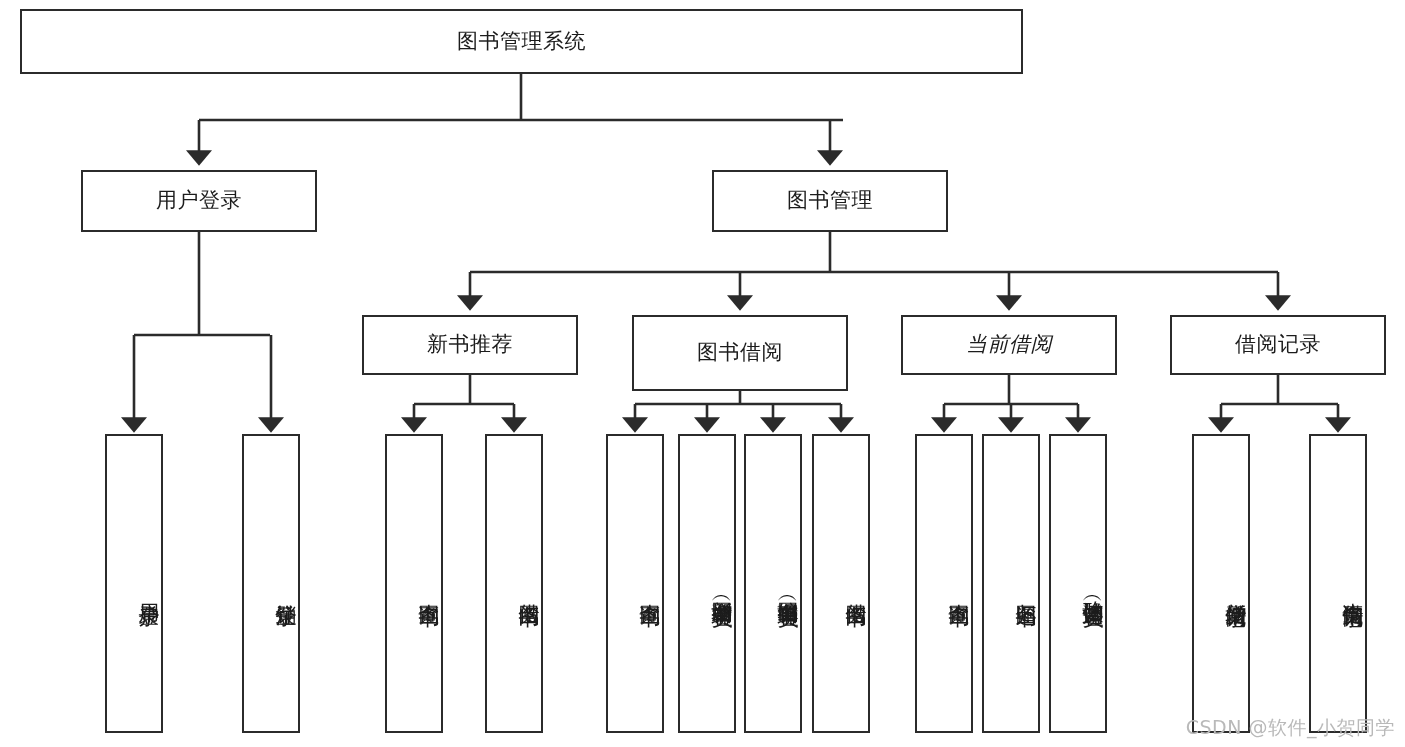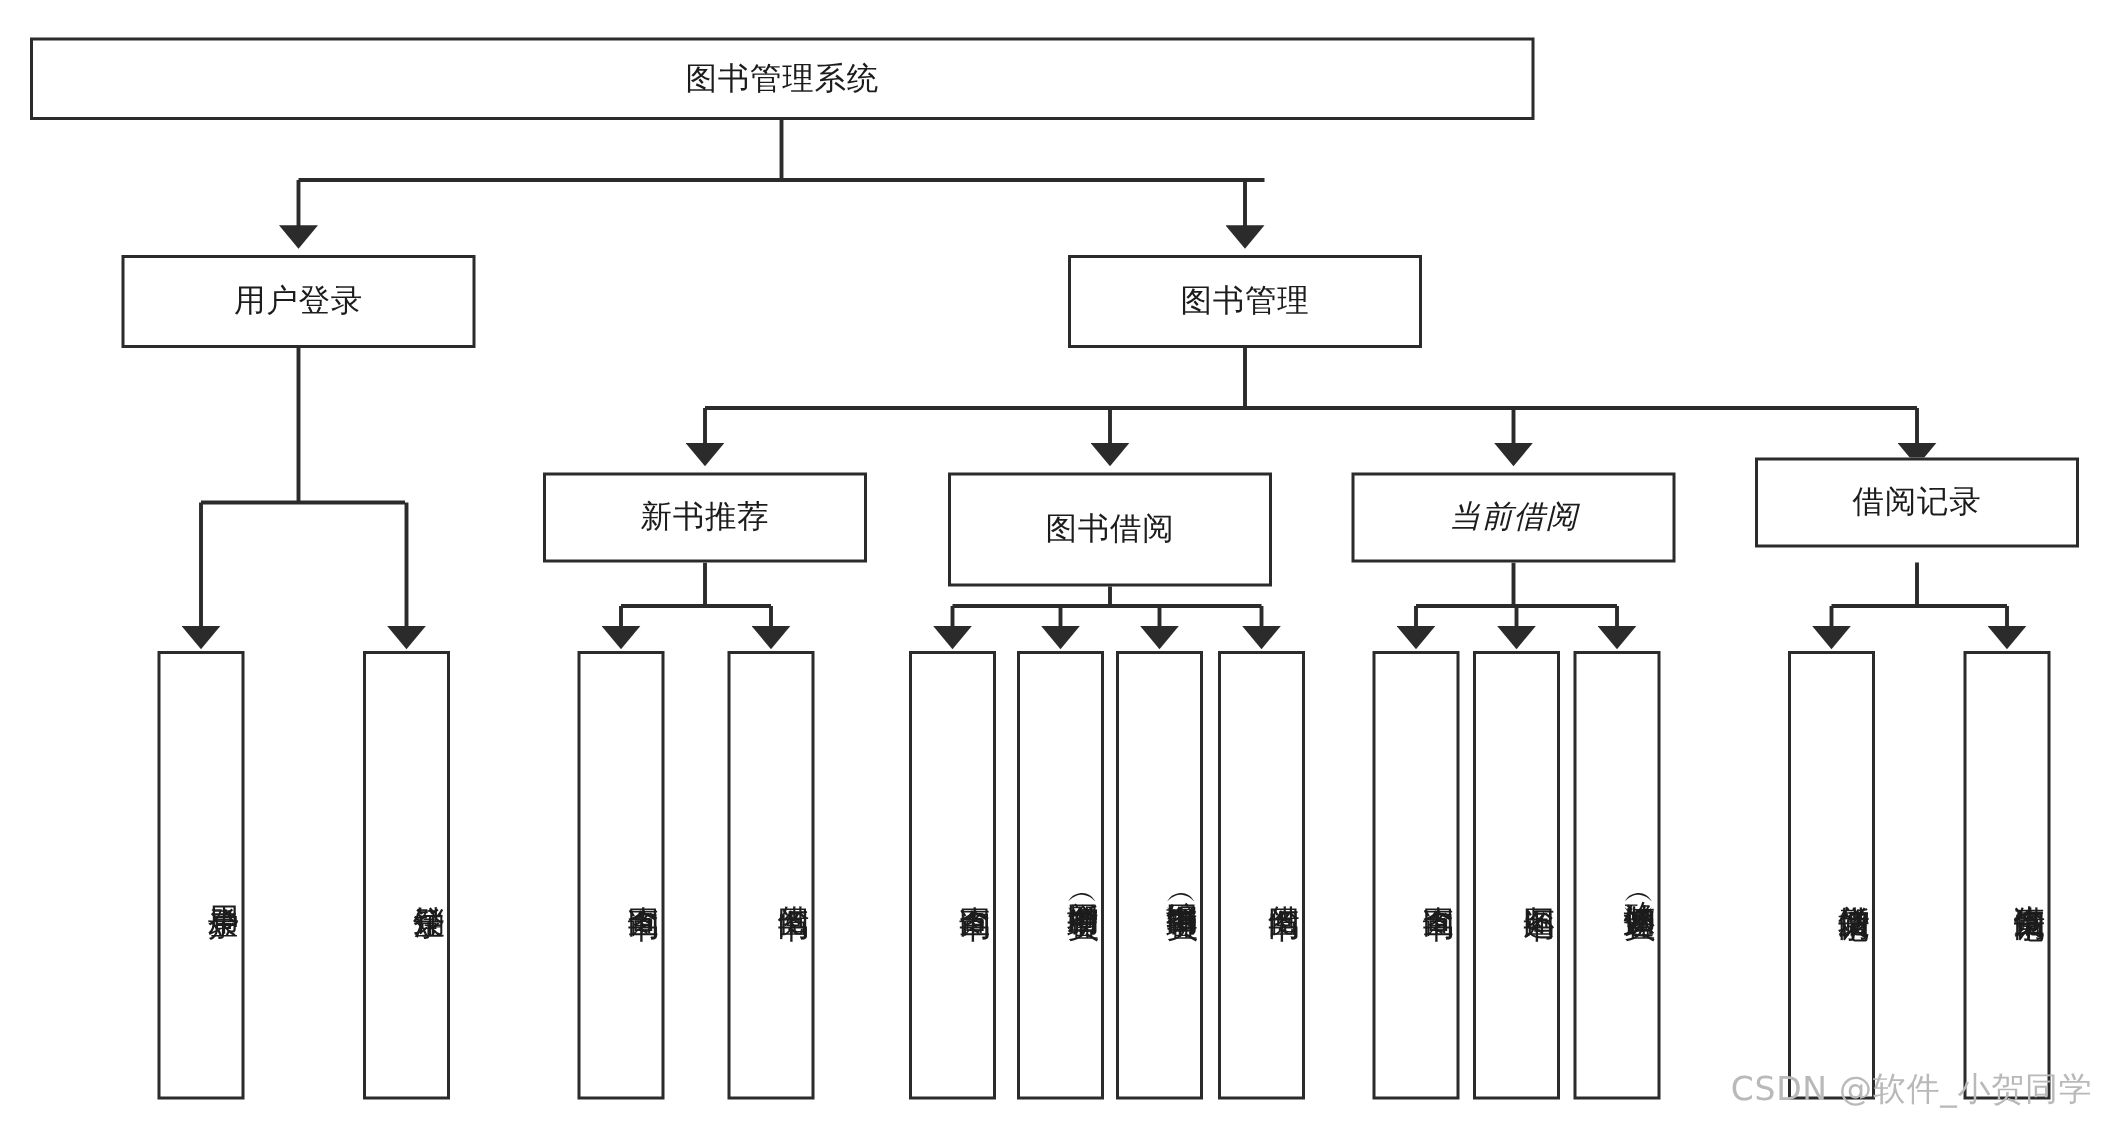--- a/index.html
+++ b/index.html
@@ -50,21 +50,21 @@
     padding-top: 10px;
   }
   .node-v .vtext {
     writing-mode: vertical-rl;
     text-orientation: upright;
   }
   #watermark {
     position: absolute;
     right: 10px;
     bottom: 6px;
-    font-size: 22px;
+    font-size: 19px;
     color: #b9b9b9;
     white-space: nowrap;
     letter-spacing: 0.5px;
   }
 </style>
 </head>
 <body>
 
 <div id="diagram-root">
 
@@ -111,41 +111,41 @@
       <path d="M1011,404 L1011,425" marker-end="url(#arrow)"></path>
       <path d="M1078,404 L1078,425" marker-end="url(#arrow)"></path>
 
       <path d="M1278,375 L1278,404"></path>
       <path d="M1221,404 L1338,404"></path>
       <path d="M1221,404 L1221,425" marker-end="url(#arrow)"></path>
       <path d="M1338,404 L1338,425" marker-end="url(#arrow)"></path>
     </g>
   </svg>
 
-  <div class="node node-h" style="left:20px; top:25px; width:1003px; height:55px;">
+  <div class="node node-h" style="left:20px; top:9px; width:1003px; height:65px;">
     <span>图书管理系统</span>
   </div>
 
   <div class="node node-h" style="left:81px; top:170px; width:236px; height:62px;">
     <span>用户登录</span>
   </div>
   <div class="node node-h" style="left:712px; top:170px; width:236px; height:62px;align-items:center;">
     <span>图书管理</span>
   </div>
 
   <div class="node node-h" style="left:362px; top:315px; width:216px; height:60px;text-align:center;">
     <span>新书推荐</span>
   </div>
   <div class="node node-h" style="left:632px; top:315px; width:216px; height:76px;">
     <span>图书借阅</span>
   </div>
   <div class="node node-h" style="left:901px; top:315px; width:216px; height:60px;font-style:italic;">
     <span>当前借阅</span>
   </div>
-  <div class="node node-h" style="left:1170px; top:305px; width:216px; height:60px;">
+  <div class="node node-h" style="left:1170px; top:315px; width:216px; height:60px;">
     <span>借阅记录</span>
   </div>
 
   <div class="node node-v" style="left:105px; top:434px; width:58px; height:299px;">
     <span class="vtext">用户登录</span>
   </div>
   <div class="node node-v" style="left:242px; top:434px; width:58px; height:299px;">
     <span class="vtext">注销登录</span>
   </div>
 

